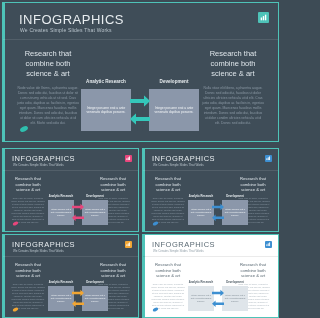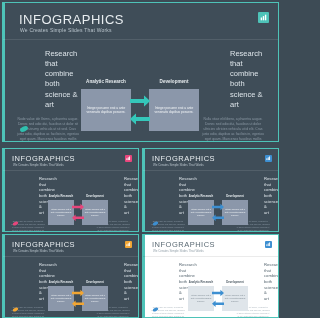--- a/index.html
+++ b/index.html
@@ -39,24 +39,23 @@
   }
   .badge {
     position: absolute;
     background: #4ec3b8;
     color: #fff;
     display: flex; align-items: center; justify-content: center;
   }
   .badge svg { display: block; }
   .col-head {
     color: #dde4e9;
-    text-align: left;
+    text-align: center;
     font-weight: 400;
     line-height: 1.35;
-    margin-left: 28px;
   }
   .col-body {
     color: #8b99a5;
     text-align: center;
     line-height: 1.45;
   }
   .boxlabel {
     color: #e8edf0;
     font-weight: bold;
     text-align: center;

